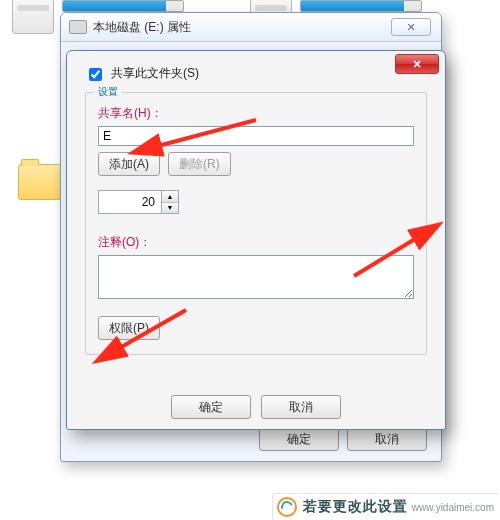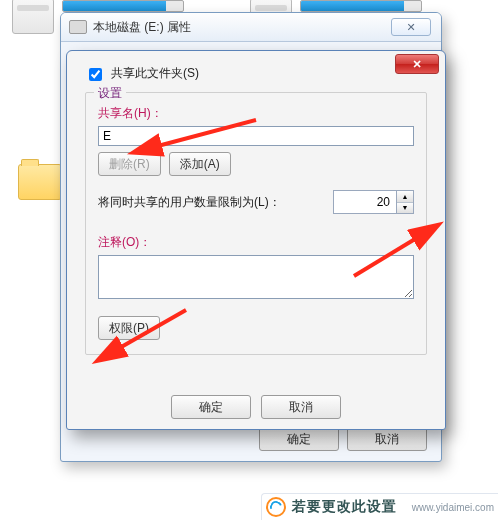--- a/index.html
+++ b/index.html
@@ -26,21 +26,21 @@
   .win-btn.dis{color:#9a9a9a}
 
   
   .adv-window{position:absolute;left:66px;top:50px;width:378px;height:378px;border:1px solid #5a82b7;border-radius:6px 6px 3px 3px;box-shadow:6px 8px 16px rgba(0,0,0,.35);background:#f4f4f4;overflow:hidden}
   .adv-title{height:26px;background:linear-gradient(#fbfcff,#dbe8f9 47%,#c7dbf3 48%,#dfecfb);border-bottom:1px solid #a7bfde;display:flex;align-items:center;padding:0 10px;color:#223;font-size:12px}
   .adv-close{position:absolute;right:6px;top:3px;width:42px;height:18px;border:1px solid #a33;border-radius:3px;background:linear-gradient(#ef7c79,#d23e3a 48%,#c31e1a 49%,#e25551);display:flex;align-items:center;justify-content:center;color:#fff;font-weight:bold;font-size:11px}
   .adv-body{position:relative;padding:14px 18px 0 18px;height:calc(100% - 26px - 44px)}
   .chk{display:flex;align-items:flex-start;gap:6px;margin-bottom:8px}
   .chk input{width:13px;height:13px}
   .grp{position:relative;border:1px solid #cfcfcf;border-radius:2px;padding:12px 12px 14px 12px;margin-top:6px}
-  .grp-title{position:absolute;top:-8px;left:8px;background:#f4f4f4;padding:0 4px;font-size:12px;color:#701a75}
+  .grp-title{position:absolute;top:-8px;left:8px;background:#f4f4f4;padding:0 4px;font-size:10px;color:#0369a1}
   .lbl{font-size:12px;color:#be185d;margin-bottom:4px;display:block}
   .txt{width:100%;height:20px;border:1px solid #8a9db5;box-sizing:border-box;padding:2px 4px;font-size:12px;background:#fff}
   .row-btns{display:flex;gap:8px;margin-top:6px}
   .small-btn{height:22px;padding:0 10px;border:1px solid #9e9e9e;border-radius:3px;background:linear-gradient(#fdfdfd,#e7e7e7);font-size:12px;color:#333;display:flex;align-items:center;cursor:pointer}
   .small-btn.dis{color:#9e9e9e}
   .limit{display:flex;align-items:center;justify-content:space-between;margin-top:14px}
   .spin{display:flex;align-items:stretch}
   .spin input{width:54px;height:20px;border:1px solid #9aa8bd;text-align:right;padding-right:6px;font-size:12px}
   .spin-btns{width:16px;border:1px solid #9aa8bd;border-left:none;display:flex;flex-direction:column}
   .spin-btns button{flex:1;border:none;background:linear-gradient(#fdfdfd,#e0e0e0);font-size:7px;line-height:7px;cursor:pointer;padding:0}
@@ -50,21 +50,21 @@
   .adv-buttons{position:absolute;left:0;right:0;bottom:10px;display:flex;justify-content:center;gap:10px}
 
   
   .arrow{position:absolute;pointer-events:none}
   .arrow svg{overflow:visible}
 
   .corner{position:absolute;right:2px;bottom:0;height:22px;display:flex;align-items:center;background:rgba(255,255,255,.92);padding:2px 4px;border:1px solid #e0e6ef;border-bottom:none;border-right:none;border-radius:4px 0 0 0}
   .logo{width:16px;height:16px;border-radius:50%;border:2px solid #ff8c1e;position:relative;margin-right:6px}
   .logo:before{content:"";position:absolute;inset:2px;border-radius:50%;border:2px solid #19a2e6;border-right-color:transparent;border-bottom-color:transparent;transform:rotate(25deg)}
   .brand{font-size:14px;font-weight:bold;color:#355;letter-spacing:1px}
-  .url{font-size:10px;color:#8896a3;margin-left:15px}
+  .url{font-size:10px;color:#8896a3;margin-left:4px}
 </style>
 </head>
 <body>
 
 <div class="drive" style="left:12px;top:-2px">
   <div class="drive-icon"></div>
   <div>
     <div class="drive-bar">
         <div class="drive-bar-fill" style="width:86%"></div>
       </div>
@@ -114,26 +114,25 @@
       <span>共享此文件夹(S)</span>
     </label>
 
     <div class="grp">
       <span class="grp-title">设置</span>
 
       <span class="lbl">共享名(H)：</span>
       <input class="txt" value="E" style="">
 
       <div class="row-btns">
+        <div class="small-btn">添加(A)</div>
         <div class="small-btn dis">删除(R)</div>
-        <div class="small-btn">添加(A)</div>
       </div>
 
       <div class="limit">
-        <span>将同时共享的用户数量限制为(L)：</span>
         <div class="spin">
           <input value="20" style="">
           <div class="spin-btns">
             <button>▲</button>
             <button>▼</button>
           </div>
         </div>
       </div>
 
       <div class="comment-box">

